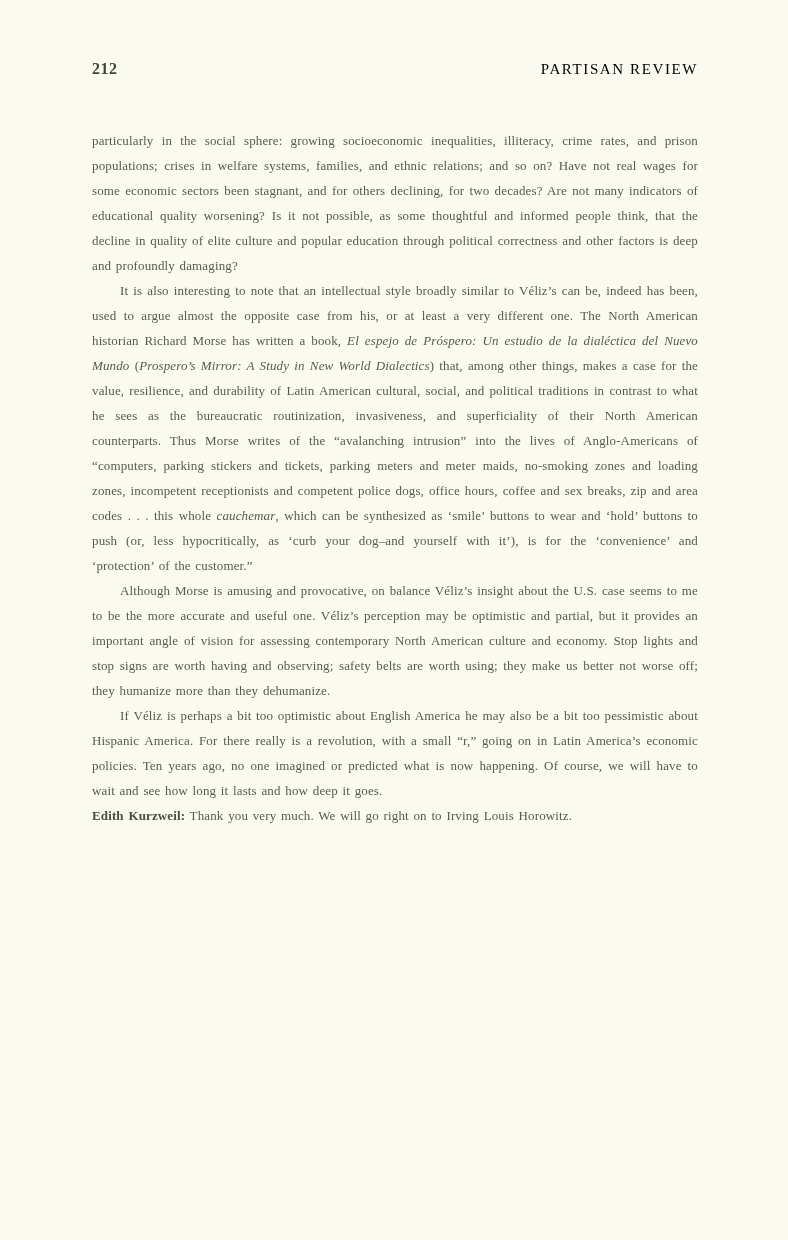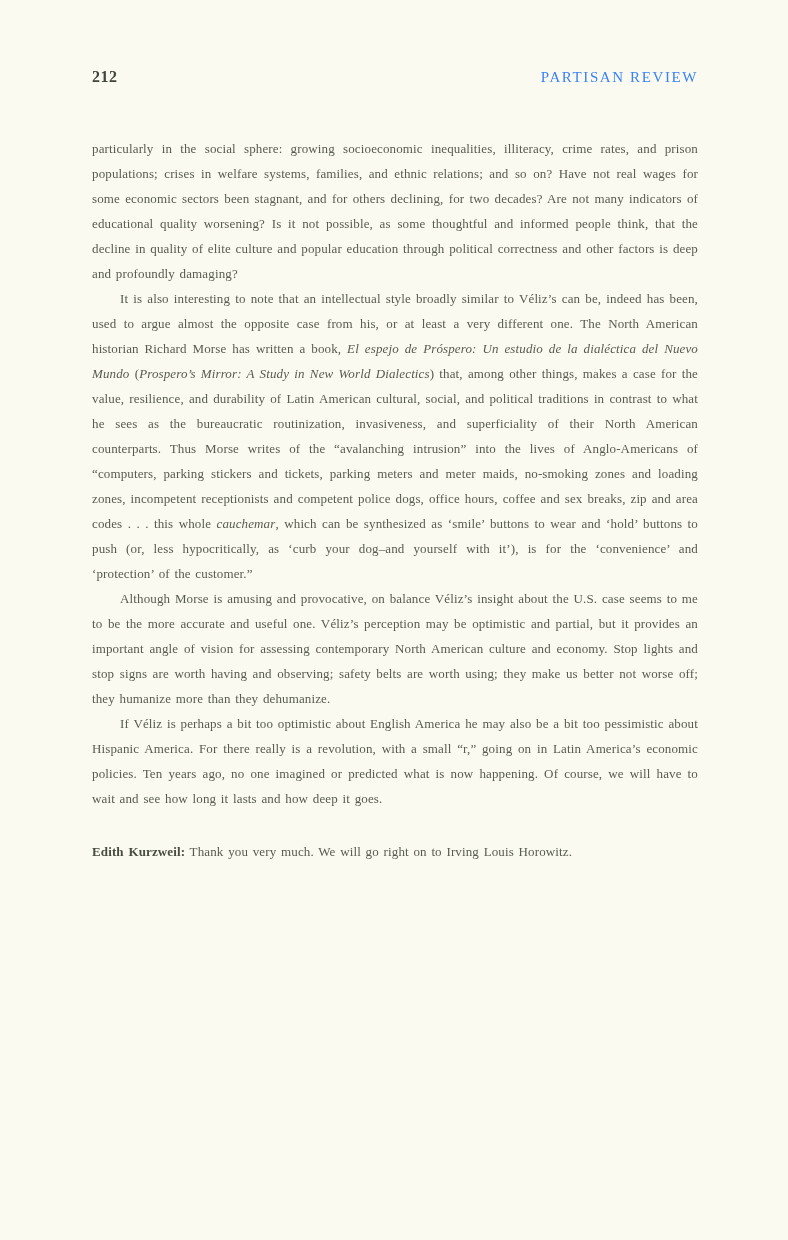--- a/index.html
+++ b/index.html
@@ -14,56 +14,55 @@
     margin: 0 auto;
     background: #fbfaf1;
     color: #565а4e;
     overflow: hidden;
     box-sizing: border-box;
     font-family: "Liberation Serif", "DejaVu Serif", serif;
   }
   .page-inner {
     position: absolute;
     left: 92px;
-    top: 68px;
+    top: 60px;
     width: 606px;
   }
   .page-header {
     display: flex;
     justify-content: space-between;
     align-items: baseline;
   }
   .page-number {
     font-weight: 700;
     font-size: 16px;
     color: #42453c;
     letter-spacing: 0.5px;
   }
   .journal-title {
     font-size: 15px;
-    color: #3b82f6;
+    color: #000000;
     letter-spacing: 1.6px;
   }
   .page-body {
     margin-top: 50px;
     text-align: justify;
     font-size: 13px;
     line-height: 25px;
     color: #585b4f;
     word-spacing: 0.10em;
     letter-spacing: 0.01em;
   }
   .para {
     margin: 0;
   }
   .para.indent {
     text-indent: 28px;
   }
   .para.space-before {
-    margin-top: 28px;
   }
   .italic { font-style: italic; }
   .bold   { font-weight: 700; color: #494c41; }
 </style>
 </head>
 <body>
 
 <div class="page">
   <div class="page-inner">
     <div class="page-header">

